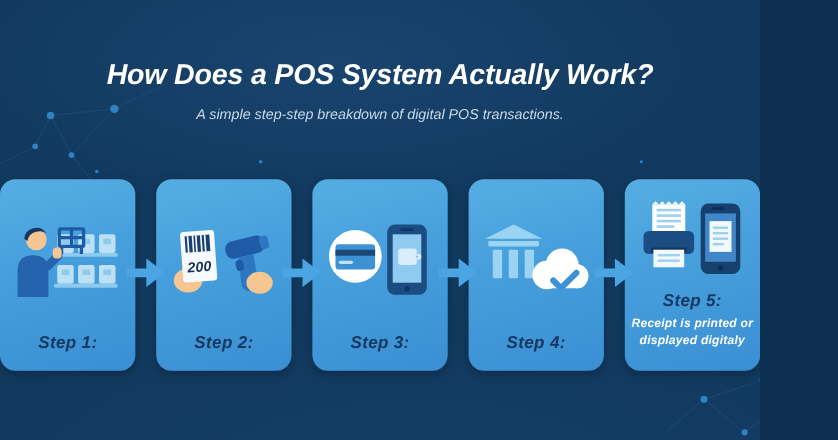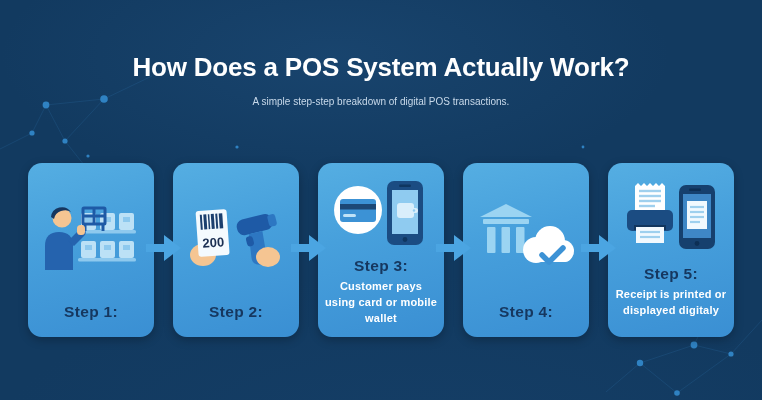--- a/index.html
+++ b/index.html
@@ -1,33 +1,34 @@
 <!DOCTYPE html>
 <html><head>
 <meta charset="utf-8">
 <style>
   html,body{margin:0;padding:0;}
   body{font-family:"Liberation Sans", sans-serif; background:#0d2f50;}
   .canvas{
-    position:relative; width:762px; height:400px; overflow:hidden;
+    position:relative; width:691px; height:400px; overflow:hidden;
     background:
       radial-gradient(ellipse 480px 190px at 44% 14%, rgba(48,104,158,0.22), rgba(48,104,158,0) 70%),
       radial-gradient(ellipse 600px 260px at 55% 115%, rgba(26,70,115,0.35), rgba(26,70,115,0) 72%),
       #123a60;
+    font-style: italic;
   }
   .constellation{position:absolute; inset:0; z-index:0;}
   .content{position:absolute; inset:0; z-index:1;}
   .title{
     position:absolute; top:52px; left:0; width:100%;
     text-align:center; color:#ffffff; font-size:26px; font-weight:700;
     letter-spacing:-0.2px; margin:0;
   }
   .subtitle{
     position:absolute; top:96px; left:0; width:100%;
-    text-align:center; color:#c8d9ea; font-size:10px; font-weight:400; margin:0;
+    text-align:center; color:#c8d9ea; font-size:13px; font-weight:400; margin:0;
   }
   .steps{
     position:absolute; top:163px; left:0; width:100%;
     display:flex; justify-content:center; align-items:stretch;
   }
   .card{
     width:126px; height:174px; border-radius:14px;
     background:linear-gradient(165deg, #55aee2 0%, #47a0dc 40%, #3a8fd3 100%);
     box-shadow:0 3px 10px rgba(0,0,0,0.25);
     display:flex; flex-direction:column; align-items:center;
@@ -184,21 +185,20 @@
             <rect x="56" y="4" width="36" height="64" rx="7" fill="#1b4c82"></rect>
             <rect x="61" y="13" width="26" height="44" fill="#8fcbf0"></rect>
             <rect x="68" y="7.5" width="12" height="2.5" rx="1.25" fill="#0f3660"></rect>
             <circle cx="74" cy="62.5" r="2.4" fill="#0f3660"></circle>
             <rect x="66" y="26" width="17" height="15" rx="3" fill="#d9eefb"></rect>
             <rect x="80" y="31" width="7" height="5" rx="2.5" fill="#d9eefb"></rect>
             <circle cx="83" cy="33.5" r="1.2" fill="#8fcbf0"></circle>
           </svg>
         </div>
         <p class="step-title">Step 3:</p>
-        <p class="step-desc">Customer pays using card or mobile wallet</p>
       </div>
 
       <div class="arrow-gap">
         <svg width="35" height="26" viewBox="0 0 35 26">
           <path d="M0 9 h18 v-9 l17 13 l-17 13 v-9 h-18 z" fill="#4ba5e2"></path>
         </svg>
       </div>
 
       <div class="card">
         <div class="icon-box">

